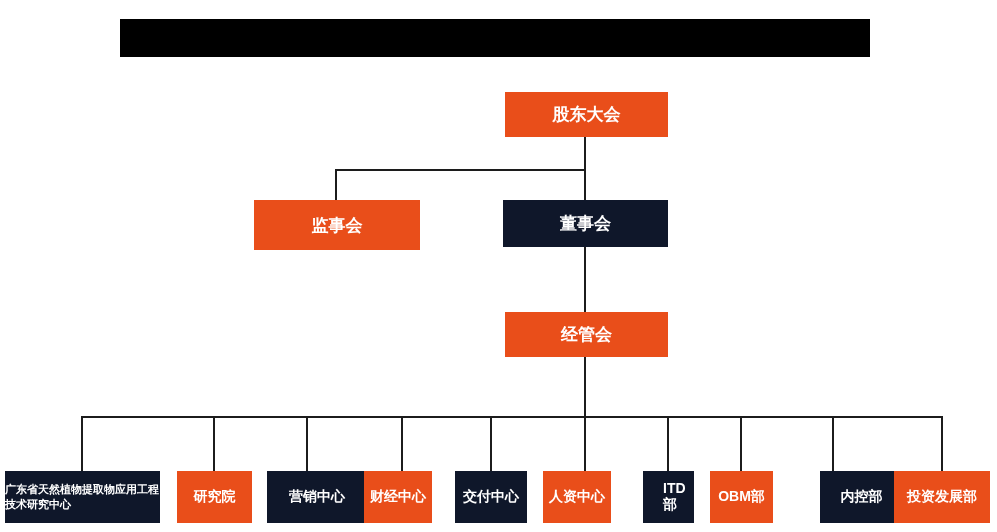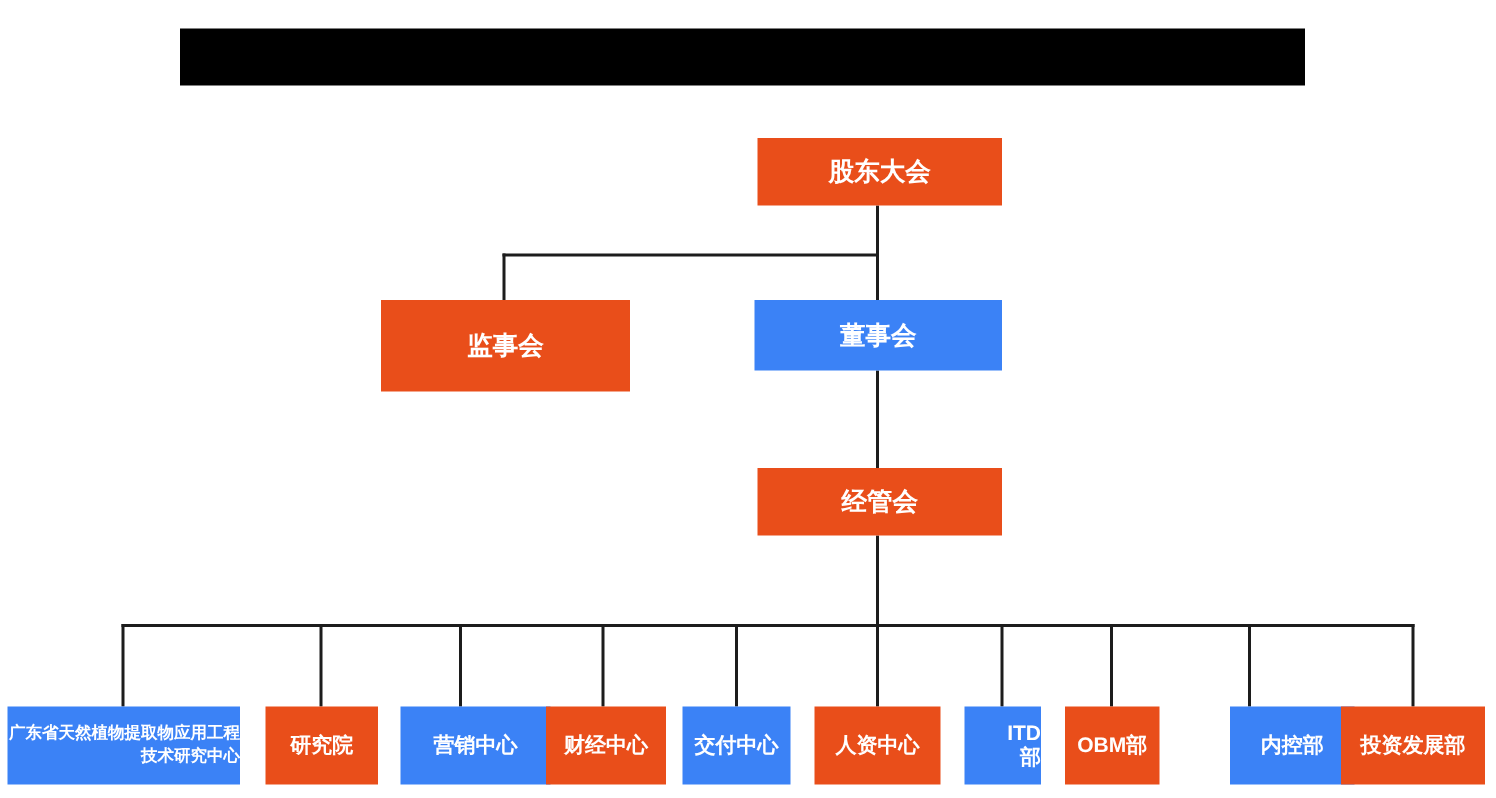--- a/index.html
+++ b/index.html
@@ -19,46 +19,46 @@
     width: 750px; height: 38px;
     background: #000000;
   }
 
   
   .box {
     position: absolute;
     display: flex;
     align-items: center;
     justify-content: center;
-    text-align: right;
+    text-align: left;
     color: #ffffff;
     font-weight: bold;
     font-size: 17px;
     box-sizing: border-box;
   }
   .tone-dark  { background: #E94E1A; }
-  .tone-light { background: #3b82f6; }
+  .tone-light { background: #0f172a; }
 
   .n-root  { left: 505px; top: 92px;  width: 163px; height: 45px; }
-  .n-sup   { left: 254px; top: 200px; width: 166px; height: 61px; }
+  .n-sup   { left: 254px; top: 200px; width: 166px; height: 50px; }
   .n-board { left: 503px; top: 200px; width: 165px; height: 47px; }
   .n-mgmt  { left: 505px; top: 312px; width: 163px; height: 45px; }
 
   .dept {
     position: absolute;
     top: 471px;
     height: 52px;
     font-size: 14px;
   }
   .d1  { left: 5px;   width: 155px; font-size: 11px; line-height: 1.35; }
   .d2  { left: 177px; width: 75px; }
   .d3  { left: 267px; width: 100px; }
-  .d4  { left: 364px; width: 80px; }
+  .d4  { left: 364px; width: 68px; }
   .d5  { left: 455px; width: 72px; }
-  .d6  { left: 543px; width: 84px; }
+  .d6  { left: 543px; width: 68px; }
   .d7  { left: 643px; width: 51px; padding-left: 20px; }
   .d8  { left: 710px; width: 63px; }
   .d9  { left: 820px; width: 83px; }
   .d10 { left: 894px; width: 96px; }
 
   
   .line { position: absolute; background: #1c1c1c; }
   .lv { width: 2px; }
   .lh { height: 2px; }
 

